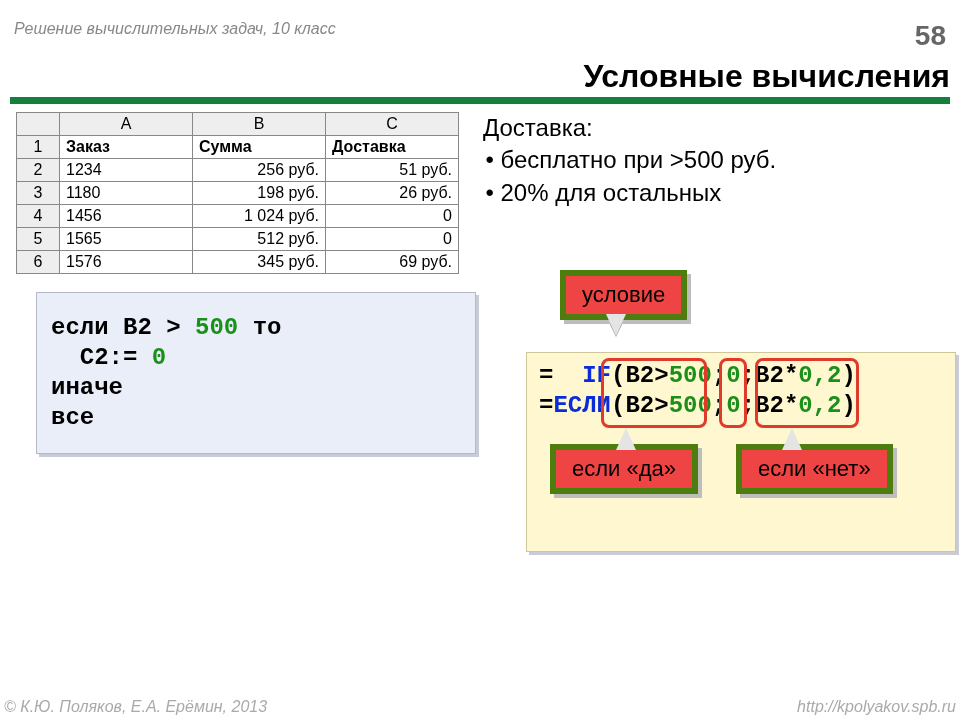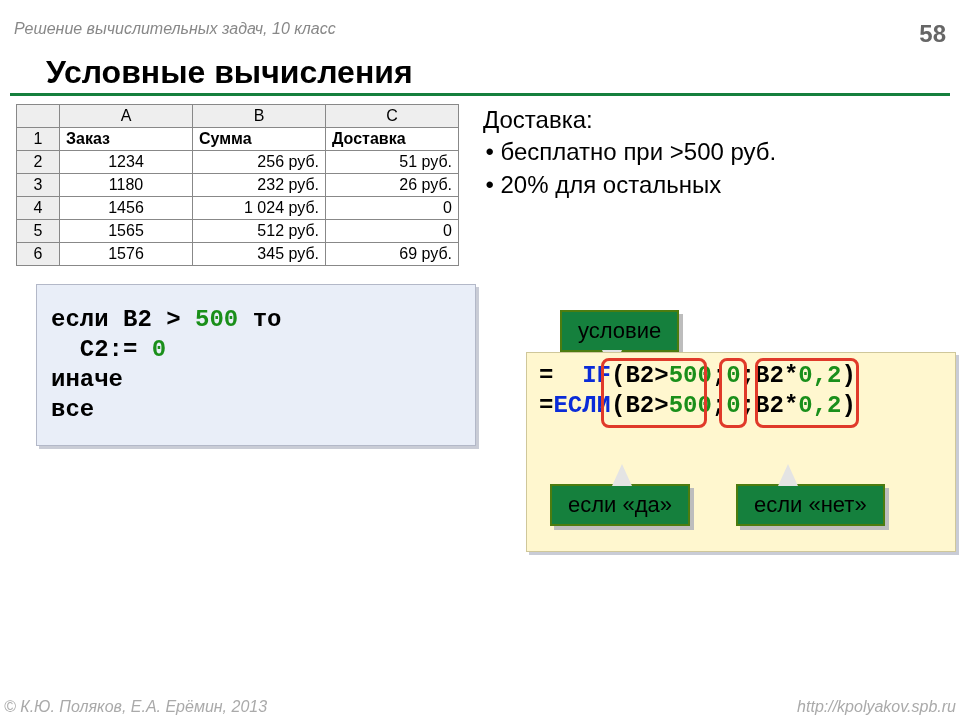--- a/index.html
+++ b/index.html
@@ -10,47 +10,48 @@
     color:#000;
     position:relative;
     overflow:hidden;
   }
   .slide-header {
     display:flex; justify-content:space-between;
     padding:20px 14px 0 14px;
     color:#888; font-style:italic; font-size:16px;
     font-family:Arial, sans-serif;
   }
-  .page-num { font-style:normal; font-weight:bold; color:#666; font-size:24px; }
+  .page-num { font-style:normal; font-weight:bold; color:#666; font-size:28px; }
   .title {
     font-size:32px; font-weight:bold; font-family:Arial, sans-serif;
     padding:6px 0 2px 36px;
-    border-bottom:3px solid #15803d;
+    border-bottom:7px solid #15803d;
     margin:0 10px 8px 10px;
+    text-align:right;
   }
 
   
   .top-row { display:flex; padding:0 16px; gap:24px; align-items:flex-start; }
 
   
   table.sheet {
     border-collapse:collapse;
     font-family:Arial, sans-serif;
     font-size:16px;
     background:#fff;
   }
   table.sheet th, table.sheet td {
     border:1px solid #888;
     padding:2px 6px;
     text-align:center;
     min-width:28px;
   }
   table.sheet th { background:#eee; font-weight:normal; }
   table.sheet .rownum { background:#eee; width:30px; }
-  table.sheet .colA { width:120px; text-align:center; }
+  table.sheet .colA { width:120px; text-align:left; }
   table.sheet .colB { width:120px; text-align:right; }
   table.sheet .colC { width:120px; text-align:right; }
   table.sheet .hdr { font-weight:bold; text-align:left; }
 
   
   .delivery { font-size:24px; line-height:1.35; }
   .delivery .bullet { padding-left:0.1em; }
   .delivery .bullet::before { content:"• "; }
 
   
@@ -95,27 +96,26 @@
     pointer-events:none;
   }
   
   .rb1 { left:74px;  top:5px;  width:100px; height:64px; }   
   .rb2 { left:192px; top:5px;  width:22px;  height:64px; }   
   .rb3 { left:228px; top:5px;  width:98px;  height:64px; }   
 
   
   .callout {
     position:absolute;
-    background:#15803d;
-    border:2px solid #4d7c0f;
+    background:#ef4444;
+    border:6px solid #4d7c0f;
     box-shadow:4px 4px 0 #bdbdbd;
     padding:6px 16px;
     font-size:22px;
     font-family:Arial, sans-serif;
-    margin-top:40px;
   }
   .callout .pointer {
     position:absolute;
     width:0; height:0;
   }
   
   .co-cond { left:560px; top:270px; }
   .co-cond .pointer {
     left:40px; top:100%;
     border-left:10px solid transparent;
@@ -194,21 +194,21 @@
     </tr>
     <tr>
           <th class="rownum">2</th>
       <td class="colA">1234</td>
       <td class="colB">256 руб.</td>
       <td class="colC">51 руб.</td>
         </tr>
     <tr>
           <th class="rownum">3</th>
       <td class="colA">1180</td>
-      <td class="colB">232 руб.</td>
+      <td class="colB">198 руб.</td>
       <td class="colC">26 руб.</td>
         </tr>
     <tr>
           <th class="rownum">4</th>
       <td class="colA">1456</td>
       <td class="colB">1 024 руб.</td>
       <td class="colC">0</td>
         </tr>
     <tr>
           <th class="rownum">5</th>

